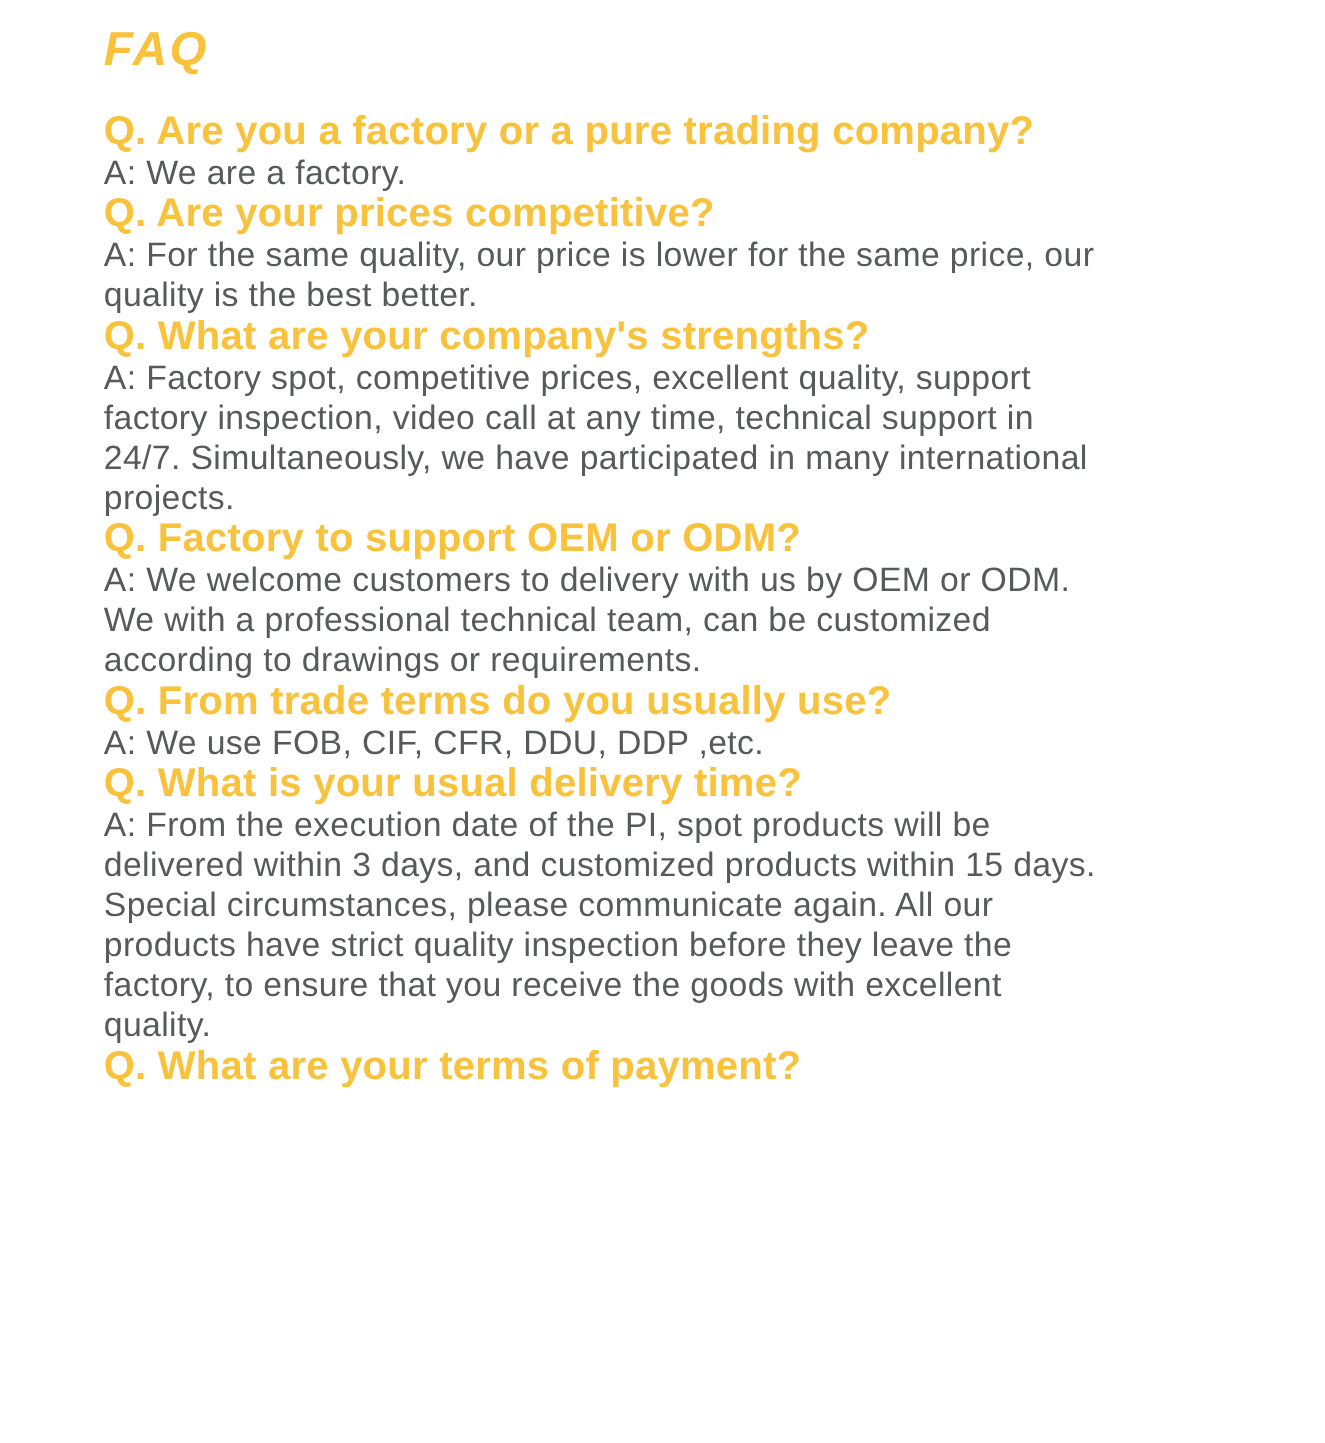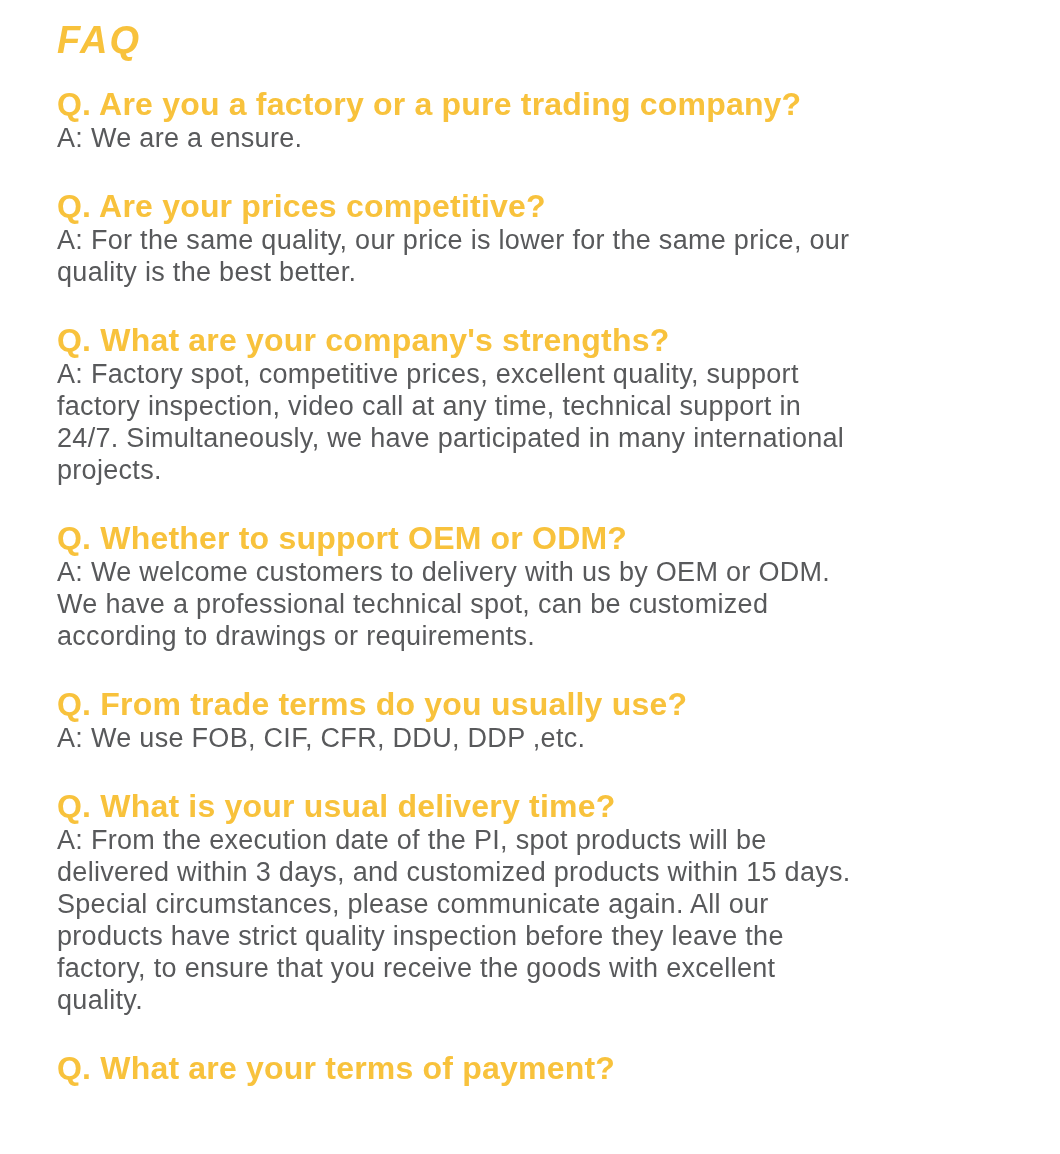--- a/index.html
+++ b/index.html
@@ -12,33 +12,33 @@
   body {
     width: 1060px;
     height: 1154px;
     background: var(--bg);
     overflow: hidden;
     font-family: "Liberation Sans", sans-serif;
   }
   .page {
     width: 901px;
     height: 1154px;
-    padding: 18px 40px 0 57px;
+    padding: 18px 40px 0 83px;
   }
   .faq-title {
     margin: 0 0 26px 0;
     font-size: 38px;
     line-height: 44px;
     font-weight: 800;
     font-style: italic;
     letter-spacing: 2px;
     color: var(--yellow);
   }
   .faq-item { margin: 0; }
-  .faq-item + .faq-item { margin-top: 36px; }
+  .faq-item + .faq-item { }
   .q {
     margin: 0 0 2px 0;
     font-size: 32px;
     line-height: 32px;
     font-weight: 700;
     letter-spacing: 0.2px;
     color: var(--yellow);
     white-space: nowrap;
   }
   .a { margin: 0; }
@@ -53,21 +53,21 @@
 </head>
 <body>
 
 <div class="page">
 
   <h1 class="faq-title">FAQ</h1>
 
   <section class="faq-item">
     <h2 class="q">Q. Are you a factory or a pure trading company?</h2>
     <div class="a">
-      <div class="a-line">A: We are a ensure.</div>
+      <div class="a-line">A: We are a factory.</div>
     </div>
   </section>
 
   <section class="faq-item">
     <h2 class="q">Q. Are your prices competitive?</h2>
     <div class="a">
       <div class="a-line">A: For the same quality, our price is lower for the same price, our</div>
       <div class="a-line">quality is the best better.</div>
     </div>
   </section>
@@ -76,24 +76,24 @@
     <h2 class="q">Q. What are your company's strengths?</h2>
     <div class="a">
       <div class="a-line">A: Factory spot, competitive prices, excellent quality, support</div>
       <div class="a-line">factory inspection, video call at any time, technical support in</div>
       <div class="a-line">24/7. Simultaneously, we have participated in many international</div>
       <div class="a-line">projects.</div>
     </div>
   </section>
 
   <section class="faq-item">
-    <h2 class="q">Q. Whether to support OEM or ODM?</h2>
+    <h2 class="q">Q. Factory to support OEM or ODM?</h2>
     <div class="a">
       <div class="a-line">A: We welcome customers to delivery with us by OEM or ODM.</div>
-      <div class="a-line">We have a professional technical spot, can be customized</div>
+      <div class="a-line">We with a professional technical team, can be customized</div>
       <div class="a-line">according to drawings or requirements.</div>
     </div>
   </section>
 
   <section class="faq-item">
     <h2 class="q">Q. From trade terms do you usually use?</h2>
     <div class="a">
       <div class="a-line">A: We use FOB, CIF, CFR, DDU, DDP ,etc.</div>
     </div>
   </section>

